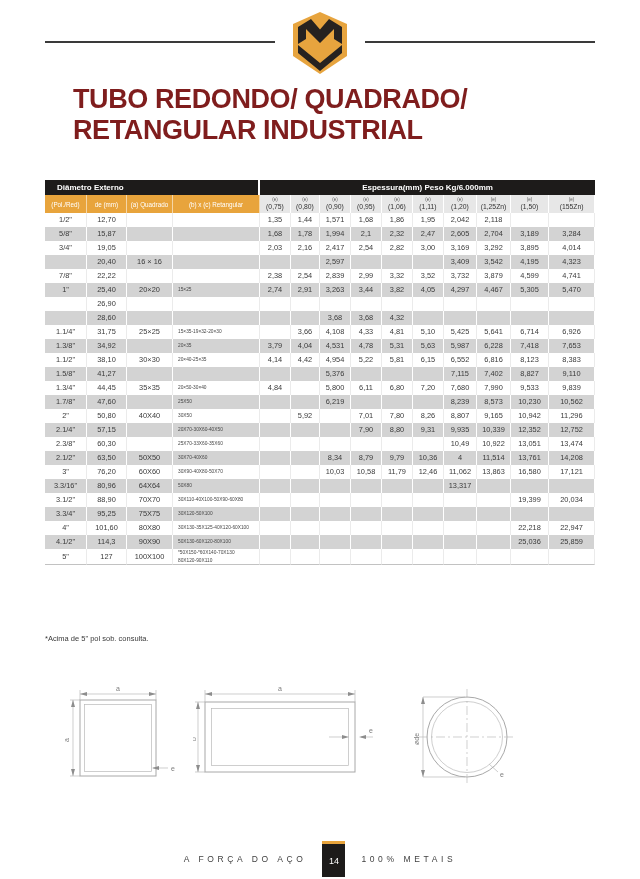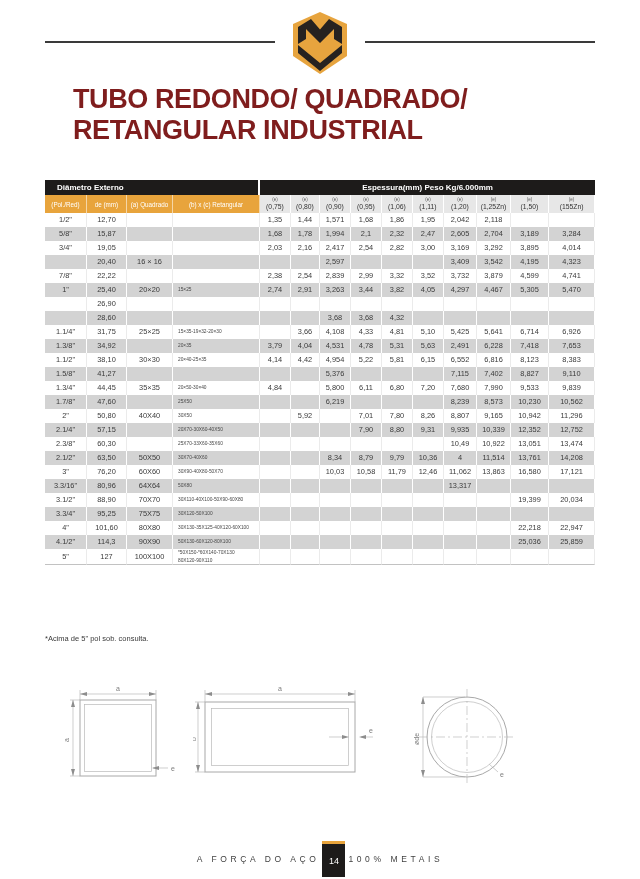--- a/index.html
+++ b/index.html
@@ -43,21 +43,21 @@
   .d-square { left:15px; }
   .d-rect   { left:148px; }
   .d-circle { left:352px; }
   .dline { stroke:#a8a8a8; stroke-width:1; fill:none; }
   .dthin { stroke:#b9b9b9; stroke-width:0.7; fill:none; }
   .dcl   { stroke:#bcbcbc; stroke-width:0.7; fill:none; stroke-dasharray:9 3 2 3; }
   .dtxt  { font-size:7px; fill:#7c7c7c; }
   .darr  { fill:#8d8d8d; stroke:none; }
 
   .footer { position:absolute; left:0; top:841px; width:640px; display:flex; align-items:center;
-            justify-content:center; gap:3px; }
+            justify-content:center; gap:16px; }
   .footer-text { font-size:8.5px; letter-spacing:3.6px; color:#3f3f3f; }
   .page-box { width:23px; height:36px; background:#1d1b1a; border-top:3px solid #e8a43c;
               color:#ffffff; font-size:9px; display:flex; align-items:center; justify-content:center; }
 </style>
 </head>
 <body>
 
 <div class="rule left"></div>
 <div class="rule right"></div>
 
@@ -292,21 +292,21 @@
         <td>1.3/8"</td>
         <td>34,92</td>
         <td></td>
         <td class="ret">20×35</td>
         <td>3,79</td>
         <td>4,04</td>
         <td>4,531</td>
         <td>4,78</td>
         <td>5,31</td>
         <td>5,63</td>
-        <td>2,491</td>
+        <td>5,987</td>
         <td>6,228</td>
         <td>7,418</td>
         <td>7,653</td>
       </tr>
       <tr>
         <td>1.1/2"</td>
         <td>38,10</td>
         <td>30×30</td>
         <td class="ret">20×40-25×35</td>
         <td>4,14</td>

